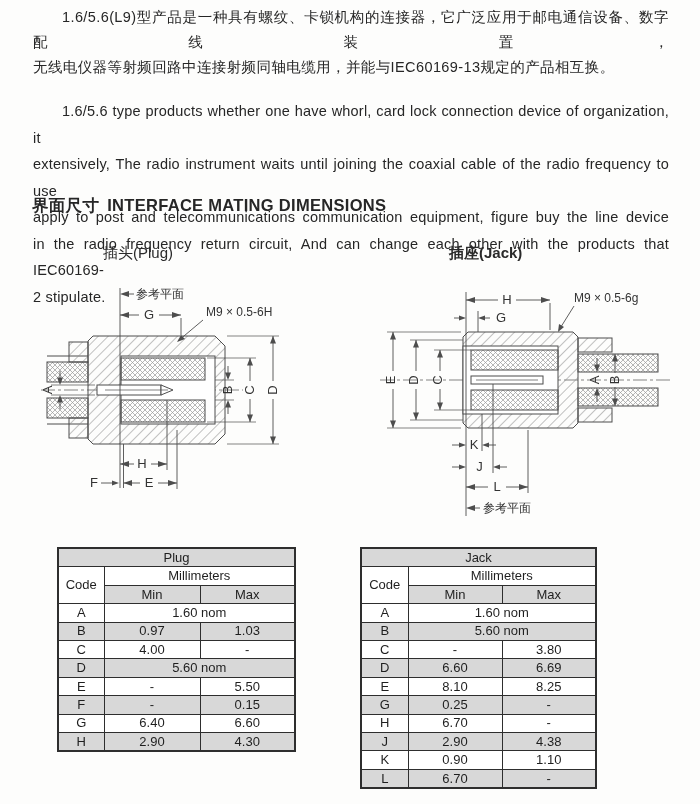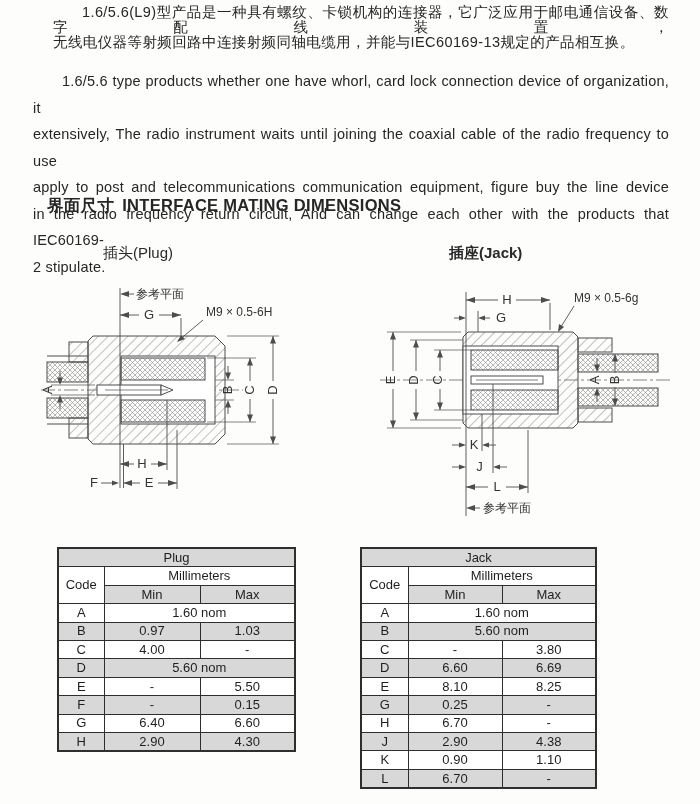--- a/index.html
+++ b/index.html
@@ -5,24 +5,24 @@
   html,body { margin:0; padding:0; background:#ffffff; }
   .page {
     position:relative; width:700px; height:804px; overflow:hidden;
     background:#fdfdfc; color:#262626;
     font-family:"Liberation Sans","DejaVu Sans",sans-serif;
   }
   .intro { position:absolute; left:33px; top:5px; width:636px; font-size:14.5px; }
   .intro [data-lines] div { text-align:justify; text-align-last:justify; }
   .intro [data-lines] div.last { text-align-last:left; }
   .intro [data-lines] div:first-child { text-indent:2em; }
-  .intro-zh div { line-height:15px; letter-spacing:0.4px;margin-left:20px; }
+  .intro-zh div { line-height:25px; letter-spacing:0.4px; }
   .intro-en { margin-top:18px; }
   .intro-en div { line-height:26.5px; letter-spacing:0.2px; }
-  .heading { position:absolute; left:47px; top:195px; font-size:16.5px; font-weight:bold; letter-spacing:0.3px; }
+  .heading { position:absolute; left:32px; top:195px; font-size:16.5px; font-weight:bold; letter-spacing:0.3px; }
   .heading .en { margin-left:8px; }
   .fig-caption { position:absolute; top:244px; font-size:15px; color:#2a2a2a;text-align:center; }
   .cap-plug { left:103px; }
   .cap-jack { left:449px;font-weight:bold; }
   .fig { position:absolute; }
   .fig text { font-family:"Liberation Sans","DejaVu Sans",sans-serif; fill:#333333; }
   .dim-table {
     position:absolute; top:547px; border-collapse:collapse; table-layout:fixed;
     font-size:13px; color:#1f1f1f; border:2px solid #2e2e2e; background:#ffffff;
   }

